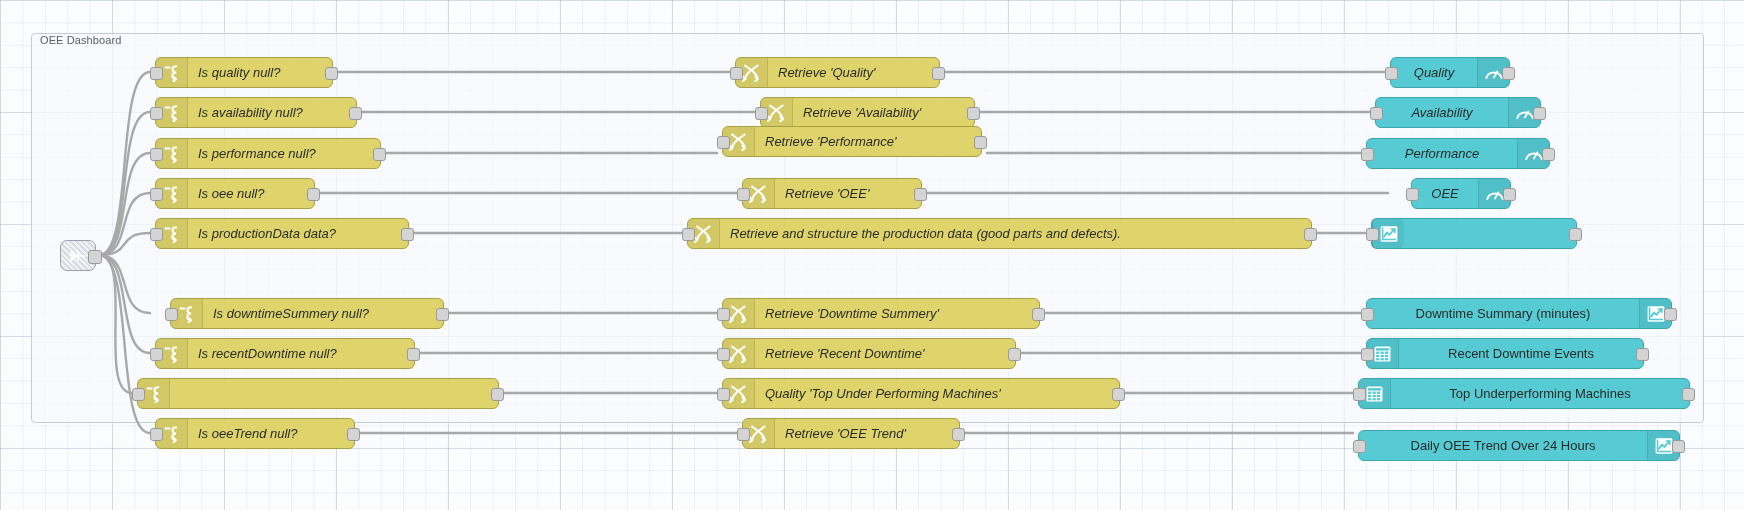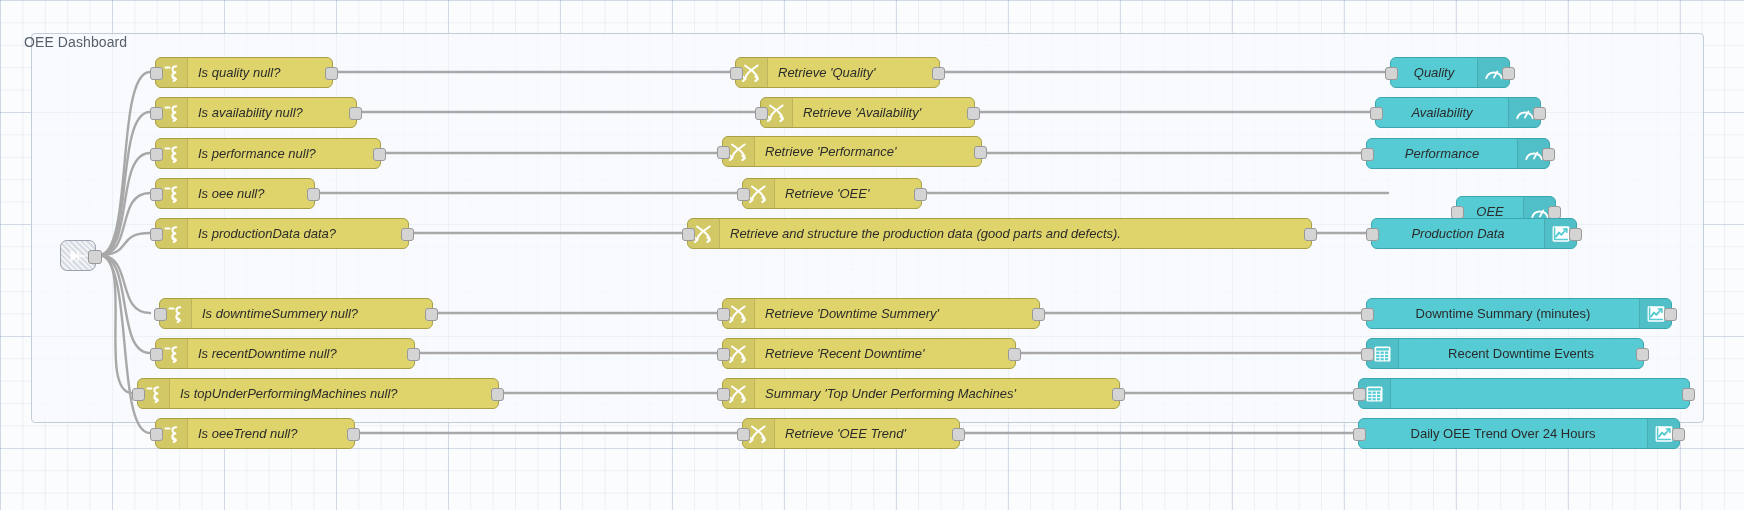--- a/index.html
+++ b/index.html
@@ -20,22 +20,22 @@
     background-position:0 0,0 0,0 0,0 0;
   }
   
   #group-box{
     position:absolute;left:31px;top:33px;width:1673px;height:390px;
     background:rgba(246,249,253,.72);
     border:1px solid #c3cdd8;border-radius:4px;
     box-sizing:border-box;
   }
   #group-label{
-    position:absolute;left:24px;top:34px;
-    font-size:14px;color:#56606b;letter-spacing:.1px;
+    position:absolute;left:40px;top:34px;
+    font-size:11px;color:#56606b;letter-spacing:.1px;
     white-space:nowrap;
   }
   
   #wires{position:absolute;left:0;top:0;width:1744px;height:510px;pointer-events:none;}
   
   .node{
     position:absolute;box-sizing:border-box;
     border:1px solid #999;border-radius:6px;
     display:flex;align-items:center;height:31px;
     overflow:visible;
@@ -185,21 +185,21 @@
           <svg width="17" height="19" viewBox="0 0 17 19">
         <path d="M2.5 4.5 L6.5 4.5" stroke="#fff" stroke-width="2.1" stroke-linecap="round" fill="none"></path>
         <path d="M13.2 3.2 C8.2 3.2 8.2 9.5 13.2 9.5 C8.2 9.5 8.2 16.2 12.6 16.2" stroke="#fff" stroke-width="2.1" fill="none" stroke-linecap="round"></path>
         <path d="M10.6 14.0 L12.9 16.3 L10.6 18.2" stroke="#fff" stroke-width="2.1" fill="none" stroke-linecap="round" stroke-linejoin="round"></path>
       </svg>
         </span>
         <span class="label italic l">Is productionData data?</span>
         <span class="port in"></span>
         <span class="port out"></span>
       </div>
-      <div class="node yellow" style="left: 159px; top: 298px; width: 274px;">
+      <div class="node yellow" style="left: 170px; top: 298px; width: 274px;">
         <span class="icon-box left">
           <svg width="17" height="19" viewBox="0 0 17 19">
         <path d="M2.5 4.5 L6.5 4.5" stroke="#fff" stroke-width="2.1" stroke-linecap="round" fill="none"></path>
         <path d="M13.2 3.2 C8.2 3.2 8.2 9.5 13.2 9.5 C8.2 9.5 8.2 16.2 12.6 16.2" stroke="#fff" stroke-width="2.1" fill="none" stroke-linecap="round"></path>
         <path d="M10.6 14.0 L12.9 16.3 L10.6 18.2" stroke="#fff" stroke-width="2.1" fill="none" stroke-linecap="round" stroke-linejoin="round"></path>
       </svg>
         </span>
         <span class="label italic l">Is downtimeSummery null?</span>
         <span class="port in"></span>
         <span class="port out"></span>
@@ -217,21 +217,20 @@
         <span class="port out"></span>
       </div>
       <div class="node yellow" style="left: 137px; top: 378px; width: 362px;">
         <span class="icon-box left">
           <svg width="17" height="19" viewBox="0 0 17 19">
         <path d="M2.5 4.5 L6.5 4.5" stroke="#fff" stroke-width="2.1" stroke-linecap="round" fill="none"></path>
         <path d="M13.2 3.2 C8.2 3.2 8.2 9.5 13.2 9.5 C8.2 9.5 8.2 16.2 12.6 16.2" stroke="#fff" stroke-width="2.1" fill="none" stroke-linecap="round"></path>
         <path d="M10.6 14.0 L12.9 16.3 L10.6 18.2" stroke="#fff" stroke-width="2.1" fill="none" stroke-linecap="round" stroke-linejoin="round"></path>
       </svg>
         </span>
-        <span class="label italic l">Is topUnderPerformingMachines null?</span>
         <span class="port in"></span>
         <span class="port out"></span>
       </div>
       <div class="node yellow" style="left: 155px; top: 418px; width: 200px;">
         <span class="icon-box left">
           <svg width="17" height="19" viewBox="0 0 17 19">
         <path d="M2.5 4.5 L6.5 4.5" stroke="#fff" stroke-width="2.1" stroke-linecap="round" fill="none"></path>
         <path d="M13.2 3.2 C8.2 3.2 8.2 9.5 13.2 9.5 C8.2 9.5 8.2 16.2 12.6 16.2" stroke="#fff" stroke-width="2.1" fill="none" stroke-linecap="round"></path>
         <path d="M10.6 14.0 L12.9 16.3 L10.6 18.2" stroke="#fff" stroke-width="2.1" fill="none" stroke-linecap="round" stroke-linejoin="round"></path>
       </svg>
@@ -259,21 +258,21 @@
         <path d="M3 2.5 C3 2.5 10.5 8 10.5 8 C10.5 8 15.6 12.8 15.6 15.8" stroke="#fff" stroke-width="2.1" fill="none" stroke-linecap="round"></path>
         <path d="M15.6 2.5 C15.6 2.5 8.2 8 8.2 8 C8.2 8 3.2 12.8 3.2 15.8" stroke="#fff" stroke-width="2.1" fill="none" stroke-linecap="round"></path>
         <path d="M13.3 13.6 L15.8 16.1 L13.3 18.1" stroke="#fff" stroke-width="2" fill="none" stroke-linecap="round" stroke-linejoin="round"></path>
         <path d="M1.0 13.6 L3.4 16.1 L1.0 18.1" stroke="#fff" stroke-width="2" fill="none" stroke-linecap="round" stroke-linejoin="round"></path>
       </svg>
         </span>
         <span class="label italic l">Retrieve 'Availability'</span>
         <span class="port in"></span>
         <span class="port out"></span>
       </div>
-      <div class="node yellow" style="left: 722px; top: 136px; width: 260px;">
+      <div class="node yellow" style="left: 722px; top: 126px; width: 260px;">
         <span class="icon-box left">
           <svg width="19" height="19" viewBox="0 0 19 19">
         <path d="M3 2.5 C3 2.5 10.5 8 10.5 8 C10.5 8 15.6 12.8 15.6 15.8" stroke="#fff" stroke-width="2.1" fill="none" stroke-linecap="round"></path>
         <path d="M15.6 2.5 C15.6 2.5 8.2 8 8.2 8 C8.2 8 3.2 12.8 3.2 15.8" stroke="#fff" stroke-width="2.1" fill="none" stroke-linecap="round"></path>
         <path d="M13.3 13.6 L15.8 16.1 L13.3 18.1" stroke="#fff" stroke-width="2" fill="none" stroke-linecap="round" stroke-linejoin="round"></path>
         <path d="M1.0 13.6 L3.4 16.1 L1.0 18.1" stroke="#fff" stroke-width="2" fill="none" stroke-linecap="round" stroke-linejoin="round"></path>
       </svg>
         </span>
         <span class="label italic l">Retrieve 'Performance'</span>
         <span class="port in"></span>
@@ -333,21 +332,21 @@
       </div>
       <div class="node yellow" style="left: 722px; top: 378px; width: 398px;">
         <span class="icon-box left">
           <svg width="19" height="19" viewBox="0 0 19 19">
         <path d="M3 2.5 C3 2.5 10.5 8 10.5 8 C10.5 8 15.6 12.8 15.6 15.8" stroke="#fff" stroke-width="2.1" fill="none" stroke-linecap="round"></path>
         <path d="M15.6 2.5 C15.6 2.5 8.2 8 8.2 8 C8.2 8 3.2 12.8 3.2 15.8" stroke="#fff" stroke-width="2.1" fill="none" stroke-linecap="round"></path>
         <path d="M13.3 13.6 L15.8 16.1 L13.3 18.1" stroke="#fff" stroke-width="2" fill="none" stroke-linecap="round" stroke-linejoin="round"></path>
         <path d="M1.0 13.6 L3.4 16.1 L1.0 18.1" stroke="#fff" stroke-width="2" fill="none" stroke-linecap="round" stroke-linejoin="round"></path>
       </svg>
         </span>
-        <span class="label italic l">Summary 'Top Under Performing Machines'</span>
+        <span class="label italic l">Quality 'Top Under Performing Machines'</span>
         <span class="port in"></span>
         <span class="port out"></span>
       </div>
       <div class="node yellow" style="left: 742px; top: 418px; width: 218px;">
         <span class="icon-box left">
           <svg width="19" height="19" viewBox="0 0 19 19">
         <path d="M3 2.5 C3 2.5 10.5 8 10.5 8 C10.5 8 15.6 12.8 15.6 15.8" stroke="#fff" stroke-width="2.1" fill="none" stroke-linecap="round"></path>
         <path d="M15.6 2.5 C15.6 2.5 8.2 8 8.2 8 C8.2 8 3.2 12.8 3.2 15.8" stroke="#fff" stroke-width="2.1" fill="none" stroke-linecap="round"></path>
         <path d="M13.3 13.6 L15.8 16.1 L13.3 18.1" stroke="#fff" stroke-width="2" fill="none" stroke-linecap="round" stroke-linejoin="round"></path>
         <path d="M1.0 13.6 L3.4 16.1 L1.0 18.1" stroke="#fff" stroke-width="2" fill="none" stroke-linecap="round" stroke-linejoin="round"></path>
@@ -383,33 +382,32 @@
         <span class="label italic c">Performance</span>
         <span class="icon-box right">
           <svg width="20" height="18" viewBox="0 0 20 18">
         <path d="M2.2 14.2 A8.2 8.2 0 0 1 17.8 14.2" stroke="#fff" stroke-width="1.9" fill="none" stroke-linecap="round"></path>
         <path d="M10 13.4 L13.3 7.6" stroke="#fff" stroke-width="1.9" stroke-linecap="round"></path>
       </svg>
         </span>
         <span class="port in"></span>
         <span class="port out"></span>
       </div>
-      <div class="node teal" style="left: 1456px; top: 178px; width: 100px; margin-top: 18px;">
+      <div class="node teal" style="left: 1411px; top: 178px; width: 100px;">
         <span class="label italic c">OEE</span>
         <span class="icon-box right">
           <svg width="20" height="18" viewBox="0 0 20 18">
         <path d="M2.2 14.2 A8.2 8.2 0 0 1 17.8 14.2" stroke="#fff" stroke-width="1.9" fill="none" stroke-linecap="round"></path>
         <path d="M10 13.4 L13.3 7.6" stroke="#fff" stroke-width="1.9" stroke-linecap="round"></path>
       </svg>
         </span>
         <span class="port in"></span>
         <span class="port out"></span>
       </div>
       <div class="node teal" style="left: 1371px; top: 218px; width: 206px;">
-        <span class="label italic c">Production Data</span>
         <span class="icon-box right">
           <svg width="20" height="18" viewBox="0 0 20 18">
         <rect x="1.6" y="1.3" width="16.8" height="15.4" rx="1.4" fill="#fff"></rect>
         <path d="M3.6 3.0 L3.6 14.6 L16.5 14.6" stroke="#56cbd3" stroke-width="1.5" fill="none" stroke-linecap="round"></path>
         <path d="M5.0 11.6 L8.0 7.6 L10.4 9.8 L15.4 4.0" stroke="#56cbd3" stroke-width="1.9" fill="none" stroke-linecap="round" stroke-linejoin="round"></path>
         <path d="M12.4 4.0 L15.8 4.0 L15.8 7.2" stroke="#56cbd3" stroke-width="1.7" fill="none" stroke-linecap="round" stroke-linejoin="round"></path>
       </svg>
         </span>
         <span class="port in"></span>
         <span class="port out"></span>
@@ -456,24 +454,25 @@
         <rect x="7.5" y="6.6" width="3.3" height="2.3" fill="#56cbd3"></rect>
         <rect x="11.9" y="6.6" width="3.3" height="2.3" fill="#56cbd3"></rect>
         <rect x="3.1" y="9.9" width="3.3" height="2.3" fill="#56cbd3"></rect>
         <rect x="7.5" y="9.9" width="3.3" height="2.3" fill="#56cbd3"></rect>
         <rect x="11.9" y="9.9" width="3.3" height="2.3" fill="#56cbd3"></rect>
         <rect x="3.1" y="13.2" width="3.3" height="2.1" fill="#56cbd3"></rect>
         <rect x="7.5" y="13.2" width="3.3" height="2.1" fill="#56cbd3"></rect>
         <rect x="11.9" y="13.2" width="3.3" height="2.1" fill="#56cbd3"></rect>
       </svg>
         </span>
-        <span class="port in"></span>
-        <span class="port out"></span>
-      </div>
-      <div class="node teal" style="left: 1358px; top: 418px; width: 322px;">
+        <span class="label  c">Top Underperforming Machines</span>
+        <span class="port in"></span>
+        <span class="port out"></span>
+      </div>
+      <div class="node teal" style="left: 1358px; top: 430px; width: 322px;">
         <span class="label  c">Daily OEE Trend Over 24 Hours</span>
         <span class="icon-box right">
           <svg width="20" height="18" viewBox="0 0 20 18">
         <rect x="1.6" y="1.3" width="16.8" height="15.4" rx="1.4" fill="#fff"></rect>
         <path d="M3.6 3.0 L3.6 14.6 L16.5 14.6" stroke="#56cbd3" stroke-width="1.5" fill="none" stroke-linecap="round"></path>
         <path d="M5.0 11.6 L8.0 7.6 L10.4 9.8 L15.4 4.0" stroke="#56cbd3" stroke-width="1.9" fill="none" stroke-linecap="round" stroke-linejoin="round"></path>
         <path d="M12.4 4.0 L15.8 4.0 L15.8 7.2" stroke="#56cbd3" stroke-width="1.7" fill="none" stroke-linecap="round" stroke-linejoin="round"></path>
       </svg>
         </span>
         <span class="port in"></span>

